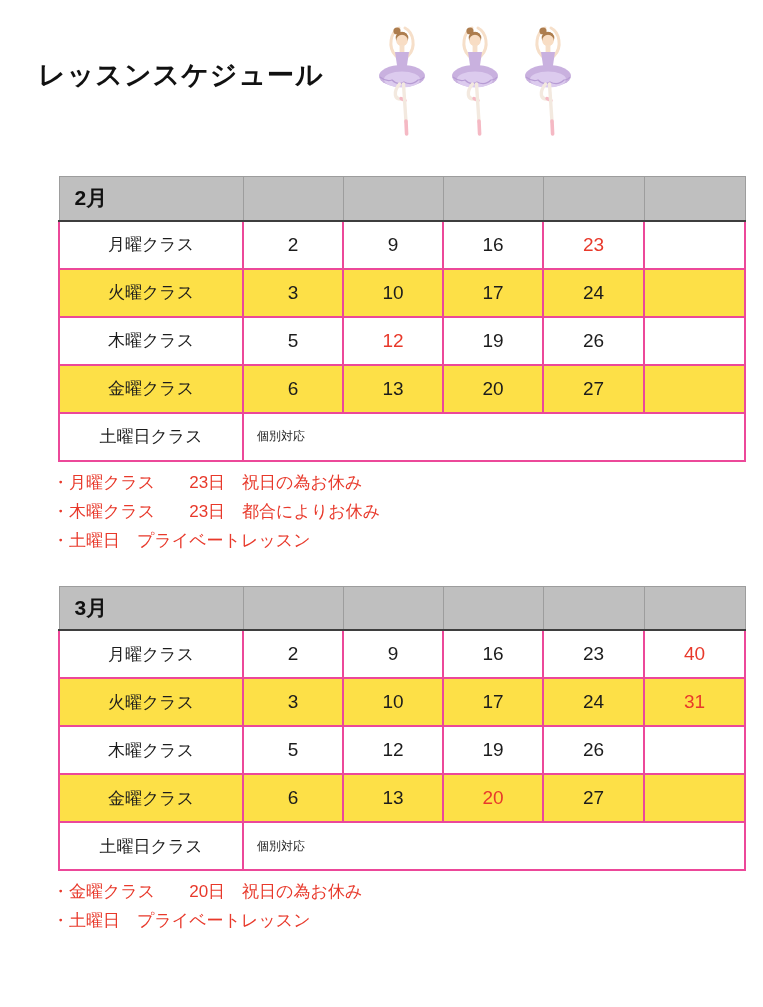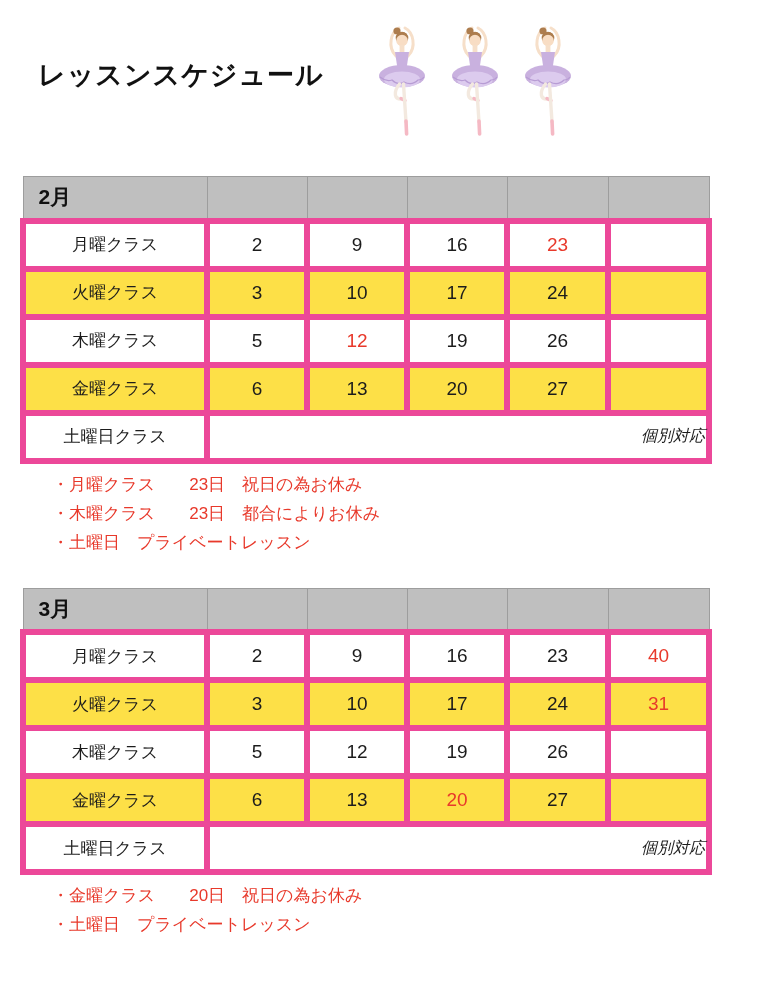--- a/index.html
+++ b/index.html
@@ -32,53 +32,52 @@
     display: flex;
     gap: 13px;
   }
   .ballerina { width: 60px; height: 124px; }
 
   
   table.cal {
     border-collapse: collapse;
     table-layout: fixed;
     width: 686px;
-    margin-left: 20px;
+    margin-left: 58px;
   }
   .cal th, .cal td { box-sizing: border-box; }
 
   .cal thead th {
     background: #bfbfbf;
     height: 44px;
     border: 1px solid #9d9d9d;
     border-bottom: 2px solid #3e3e3e;
   }
   .cal thead th.month-cell {
     text-align: left;
     padding-left: 15px;
     font-size: 21px;
     font-weight: bold;
     color: #111;
   }
 
   .cal tbody td {
-    border: 6px solid #ec4899;
+    border: 2px solid #ec4899;
     height: 48px;
     text-align: center;
     vertical-align: middle;
     background: #ffffff;
   }
   .cal tbody tr.stripe td { background: #fde047; }
   .cal td.label   { font-size: 17px; }
   .cal td.num     { font-size: 19px; }
   .cal td.sat-value {
-    text-align: right;
+    text-align: left;
     padding-left: 13px;
-    font-size: 16px;
-    font-style: italic;
+    font-size: 12px;
   }
   .red { color: #e8392b; }
 
   
   ul.notes {
     list-style: none;
     margin: 6px 0 0 52px;
     padding: 0;
     color: #e8392b;
     font-size: 17px;

